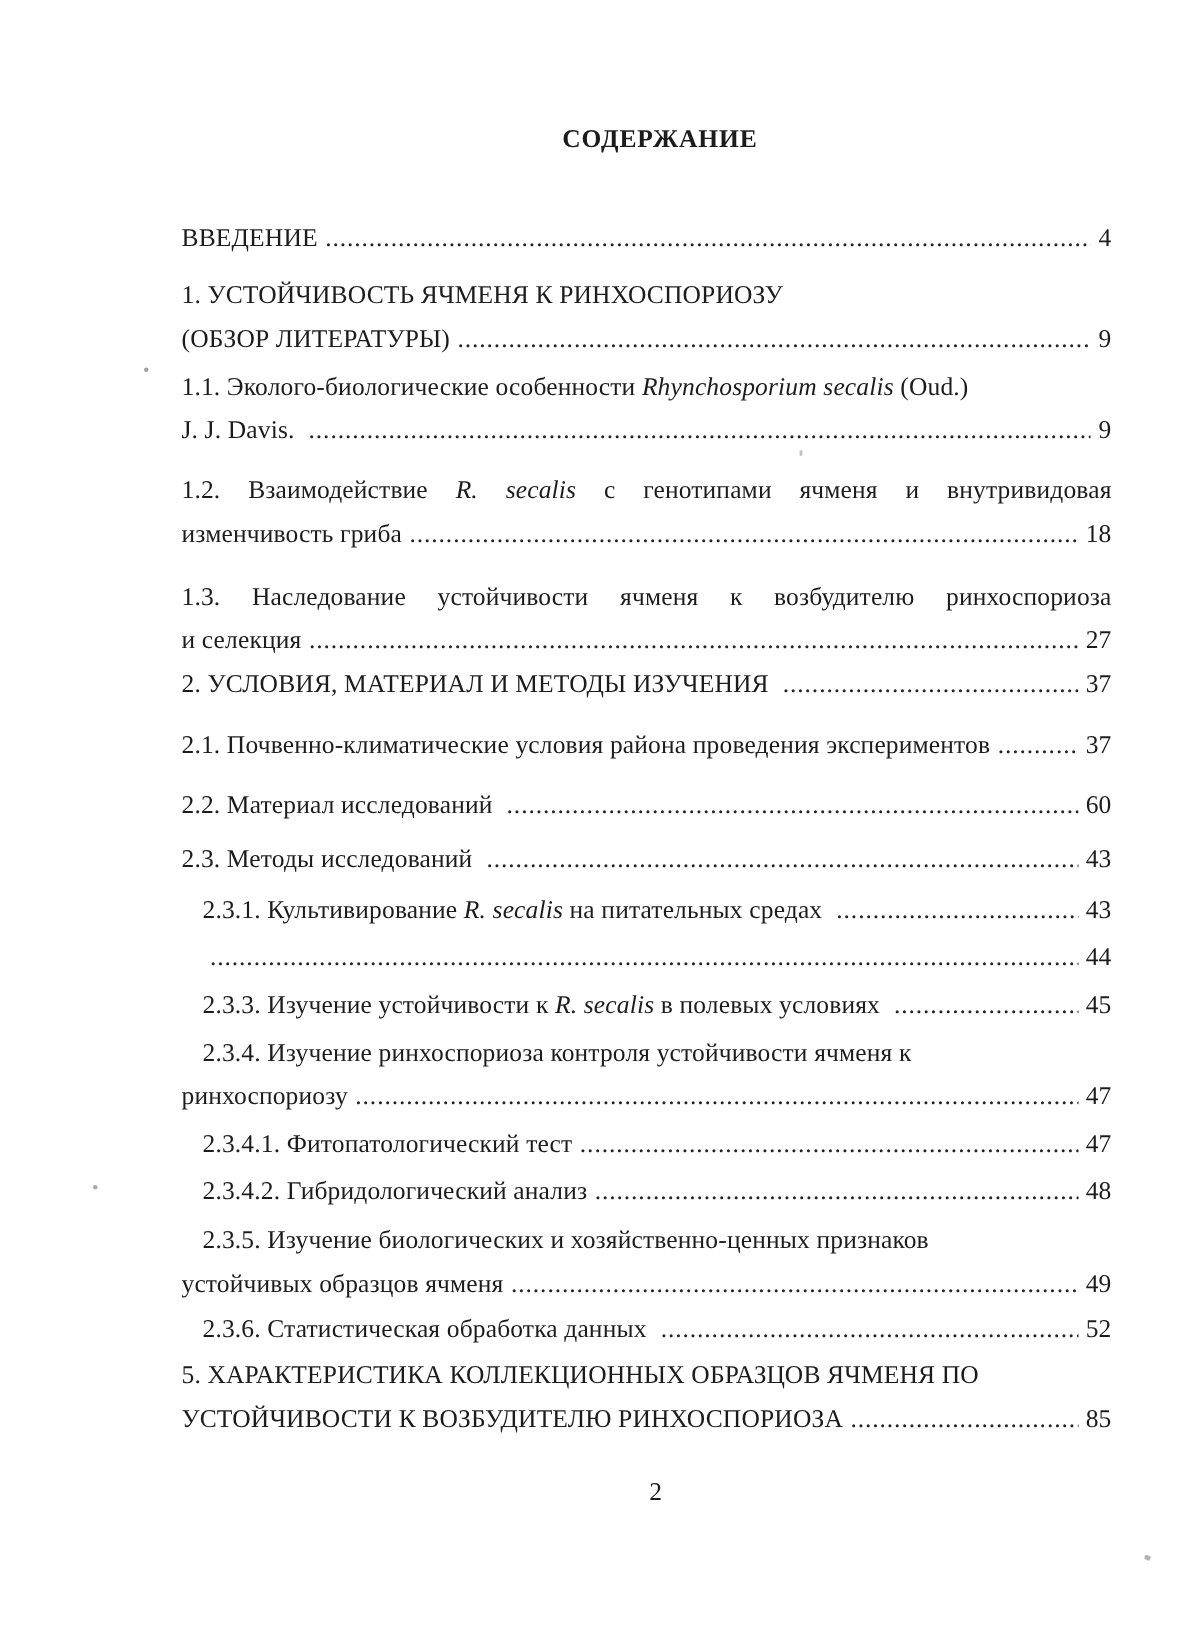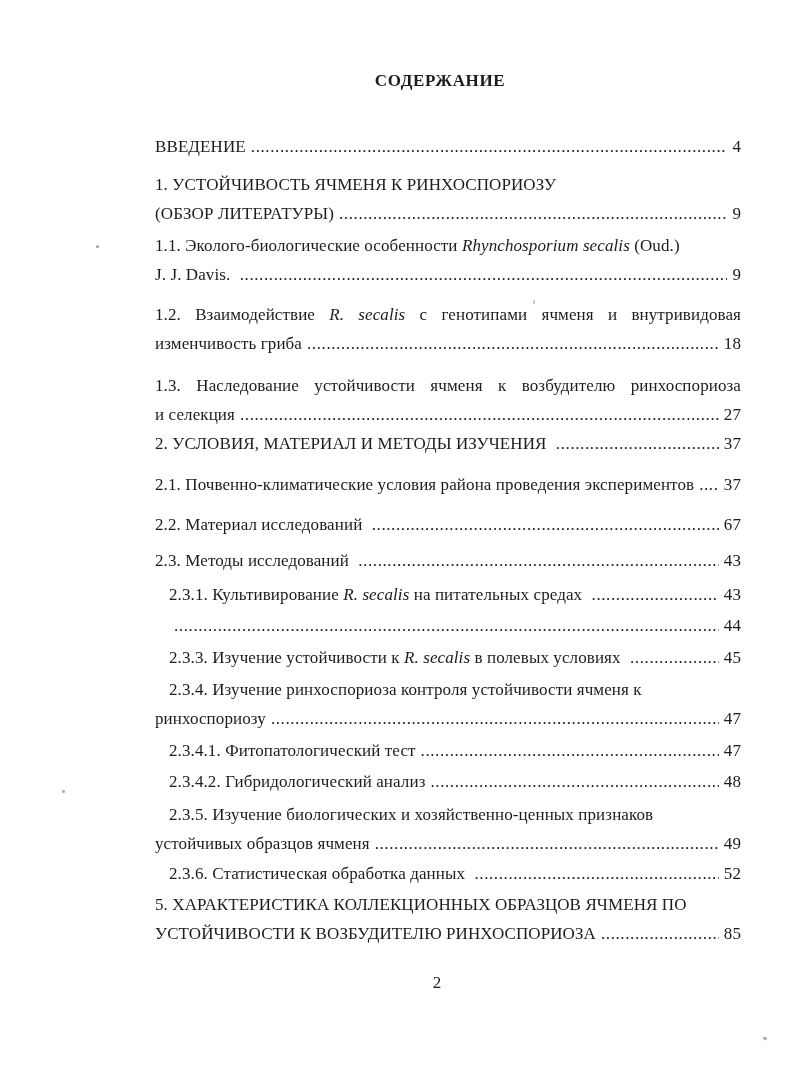--- a/index.html
+++ b/index.html
@@ -7,29 +7,29 @@
     width: 792px; height: 1083px; overflow: hidden; position: relative;
     font-family: "Liberation Serif", "DejaVu Serif", serif;
     color: #1c1c1c;
     -webkit-font-smoothing: antialiased;
   }
   .page {
     width: 792px; height: 1083px; position: relative; background: #fff;
     box-sizing: border-box;
   }
   .content {
-    position: absolute; left: 121px; top: 0; width: 620px;
+    position: absolute; left: 121px; top: 12px; width: 620px;
   }
   .doc-title {
     margin-top: 66px; height: 29px; line-height: 29px;
     text-align: center; position: relative; left: 9px;
     font-weight: bold; font-size: 17px; letter-spacing: 0.6px;
   }
   .entry { font-size: 17px; letter-spacing: 0.1px; }
-  .line { line-height: 29px; white-space: nowrap; margin-left: 34px; }
+  .line { line-height: 29px; white-space: nowrap; }
   .line.justify {
     white-space: normal;
     text-align: justify;
     text-align-last: justify;
   }
   .line.last {
     display: flex; align-items: baseline;
   }
   .line.last .txt { flex: 0 0 auto; white-space: pre; }
   .line.last .dots {
@@ -111,21 +111,21 @@
           <div class="line last">
             <span class="txt"><span>2.1. Почвенно-климатические условия района проведения экспериментов</span></span>
             <span class="dots">............................................................................................................................................................................................................................................................................................................</span>
             <span class="pg">37</span>
           </div>
         </div>
         <div class="entry" style="margin-top: 11px;">
           <div class="line last">
             <span class="txt"><span>2.2. Материал исследований </span></span>
             <span class="dots">............................................................................................................................................................................................................................................................................................................</span>
-            <span class="pg">67</span>
+            <span class="pg">60</span>
           </div>
         </div>
         <div class="entry" style="margin-top: 7px;">
           <div class="line last">
             <span class="txt"><span>2.3. Методы исследований </span></span>
             <span class="dots">............................................................................................................................................................................................................................................................................................................</span>
             <span class="pg">43</span>
           </div>
         </div>
         <div class="entry ind" style="margin-top: 5px;">

